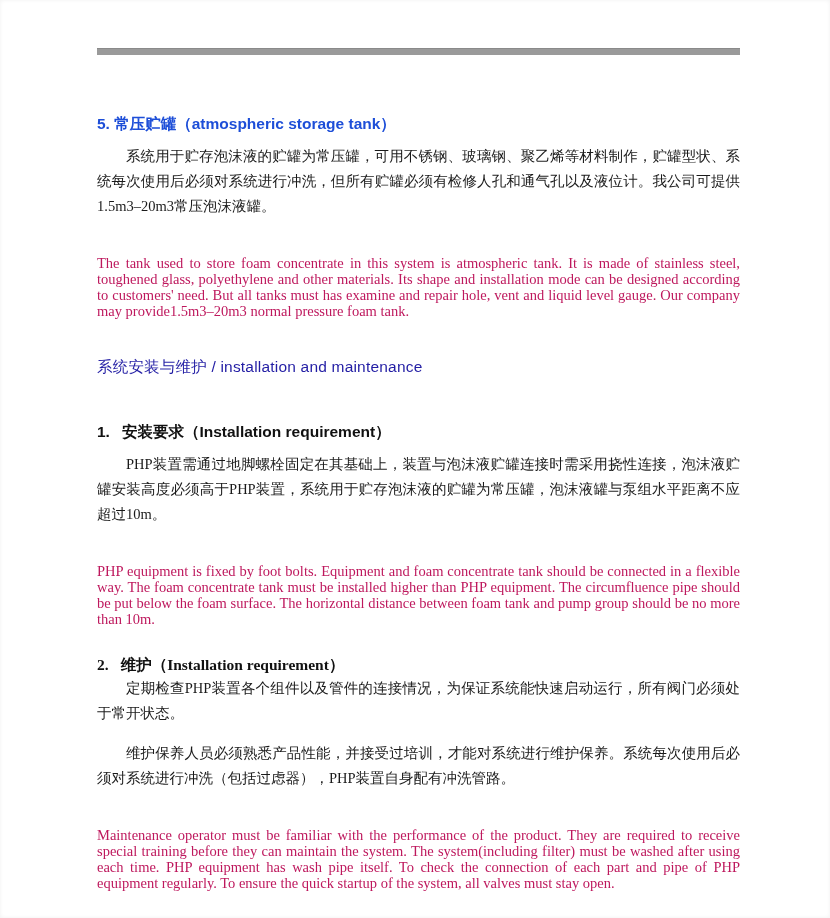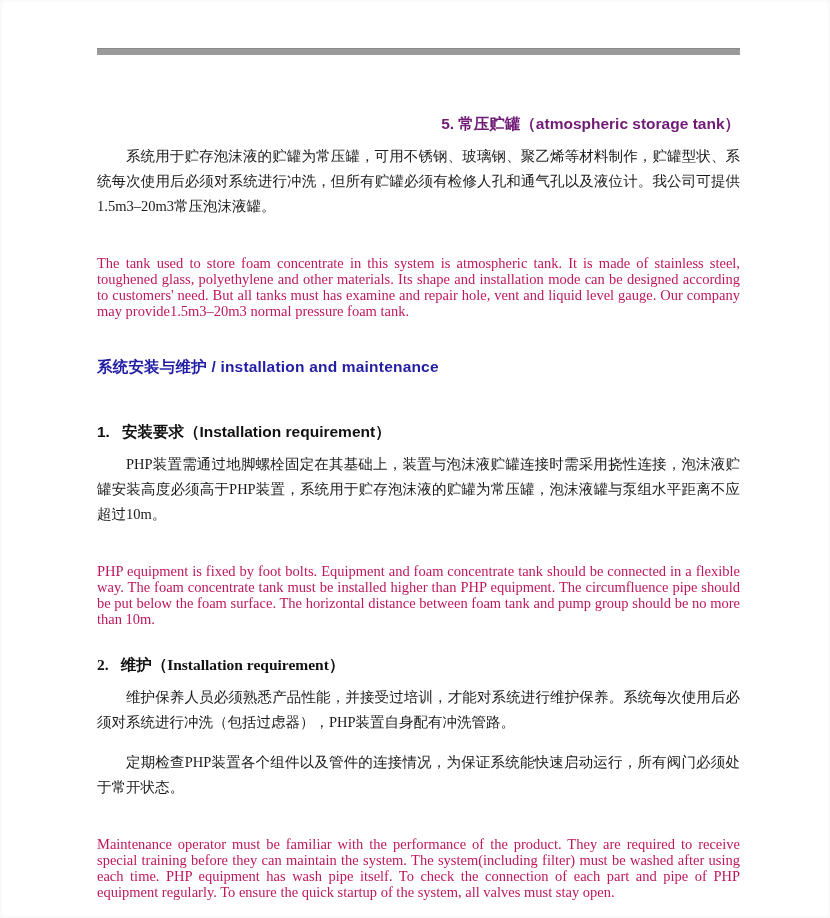--- a/index.html
+++ b/index.html
@@ -23,42 +23,41 @@
     margin-top: 48px;
     height: 6px;
     background: #9a9a9a;
     border-top: 1px solid #8a8a8a;
   }
   .tank-heading {
     margin-top: 59px;
     font-family: "Liberation Sans", sans-serif;
     font-weight: bold;
     font-size: 15.5px;
-    color: #701a75;
-    text-align: right;
+    color: #1d4ed8;
   }
   .cn-para {
     margin-top: 9px;
     font-size: 14.5px;
     line-height: 25px;
     text-align: justify;
     text-indent: 2em;
     color: #1a1a1a;
   }
   .en-para {
     margin-top: 36px;
     font-size: 14.5px;
     line-height: 16px;
     text-align: justify;
     color: #be185d;
   }
   .blue-heading {
     margin-top: 38px;
     font-family: "Liberation Sans", sans-serif;
-    font-weight: bold;
+    font-weight: normal;
     font-size: 15.5px;
     letter-spacing: 0.2px;
   }
   .sec-heading {
     font-family: "Liberation Sans", sans-serif;
     font-weight: 600;
     font-size: 15.5px;
     color: #111111;
   }
   .sec-heading .num { margin-right: 12px; }
@@ -84,17 +83,17 @@
 
   <div class="sec-heading mt-sec1">
     <span class="num">1.</span><span>安装要求（Installation requirement）</span>
   </div>
   <p class="cn-para">PHP装置需通过地脚螺栓固定在其基础上，装置与泡沫液贮罐连接时需采用挠性连接，泡沫液贮罐安装高度必须高于PHP装置，系统用于贮存泡沫液的贮罐为常压罐，泡沫液罐与泵组水平距离不应超过10m。</p>
   <p class="en-para">PHP equipment is fixed by foot bolts. Equipment and foam concentrate tank should be connected in a flexible way. The foam concentrate tank must be installed higher than PHP equipment. The circumfluence pipe should be put below the foam surface. The horizontal distance between foam tank and pump group should be no more than 10m.</p>
 
   <div class="sec-heading mt-sec2">
     <span class="num">2.</span><span>维护（Installation requirement）</span>
   </div>
+  <p class="cn-para cn-follow">定期检查PHP装置各个组件以及管件的连接情况，为保证系统能快速启动运行，所有阀门必须处于常开状态。</p>
   <p class="cn-para">维护保养人员必须熟悉产品性能，并接受过培训，才能对系统进行维护保养。系统每次使用后必须对系统进行冲洗（包括过虑器），PHP装置自身配有冲洗管路。</p>
-  <p class="cn-para cn-follow">定期检查PHP装置各个组件以及管件的连接情况，为保证系统能快速启动运行，所有阀门必须处于常开状态。</p>
   <p class="en-para">Maintenance operator must be familiar with the performance of the product. They are required to receive special training before they can maintain the system. The system(including filter) must be washed after using each time. PHP equipment has wash pipe itself. To check the connection of each part and pipe of PHP equipment regularly. To ensure the quick startup of the system, all valves must stay open.</p>
 
 </div>
 
 </body></html>

